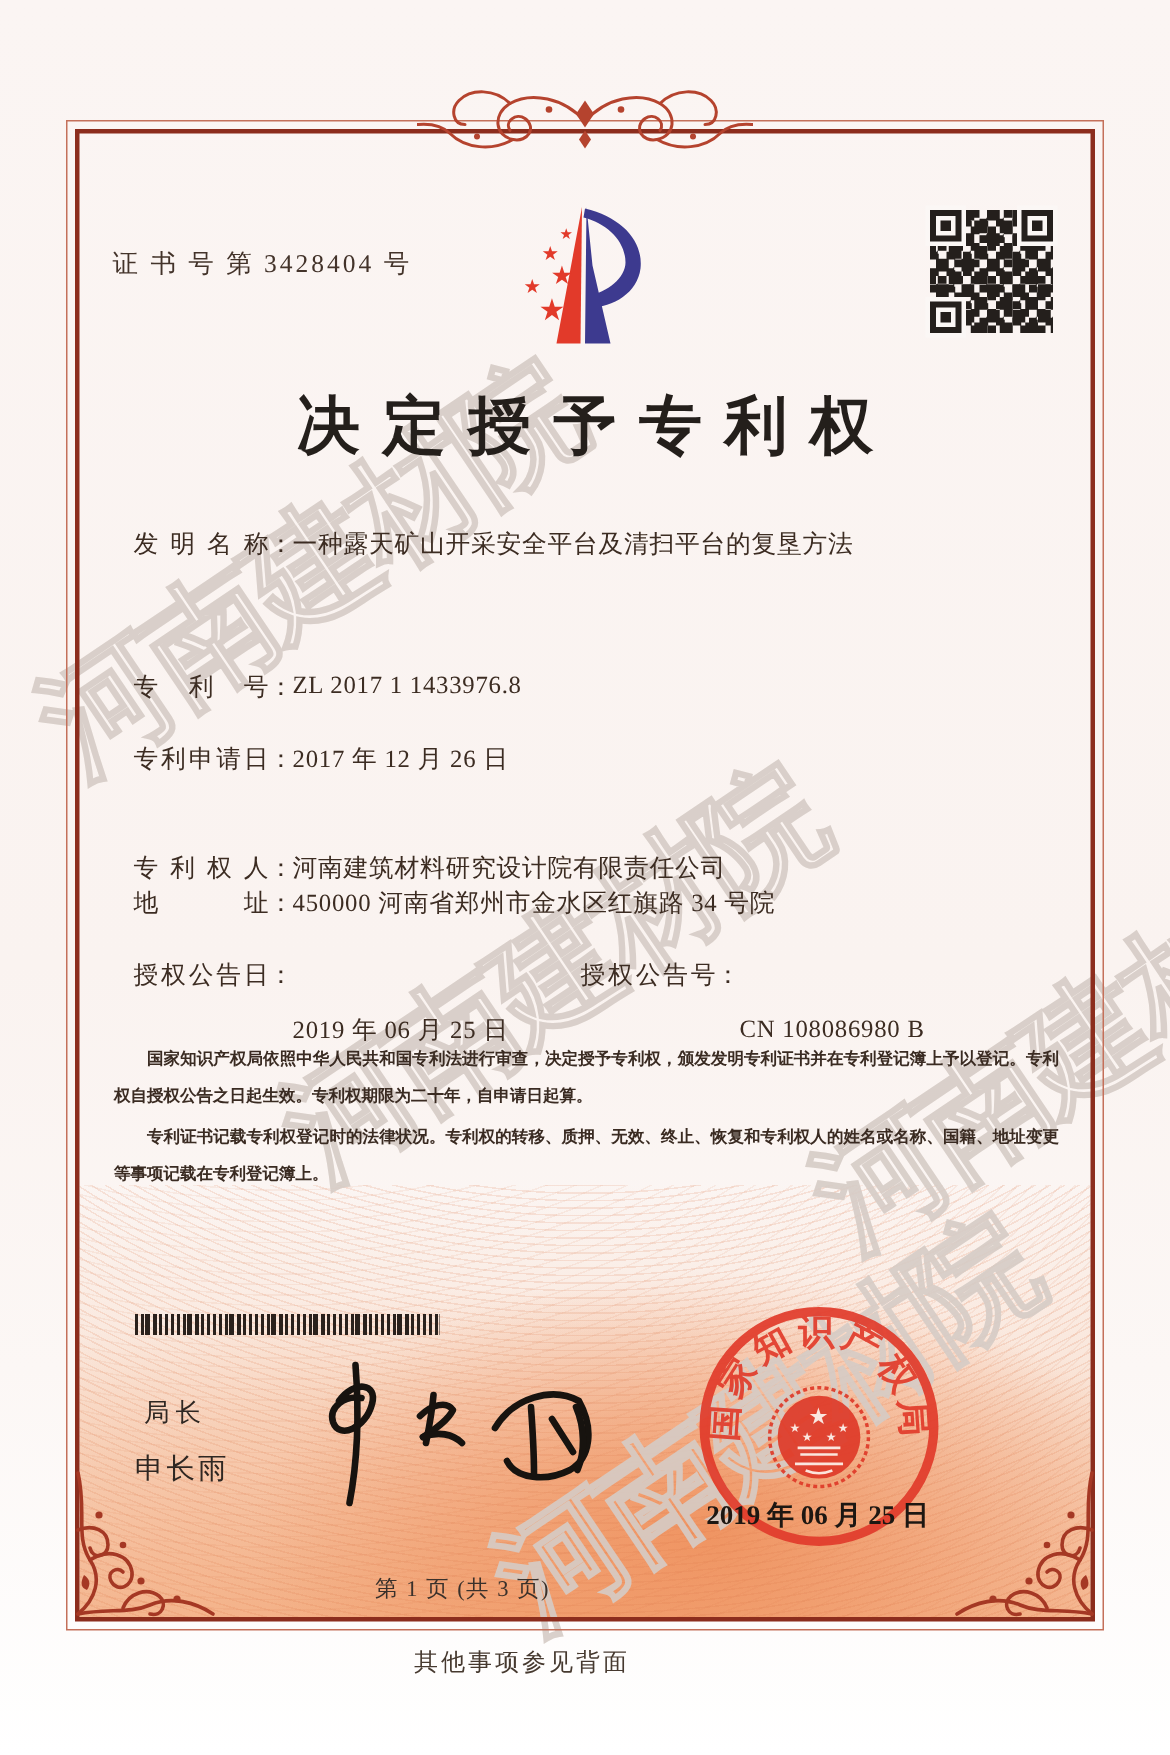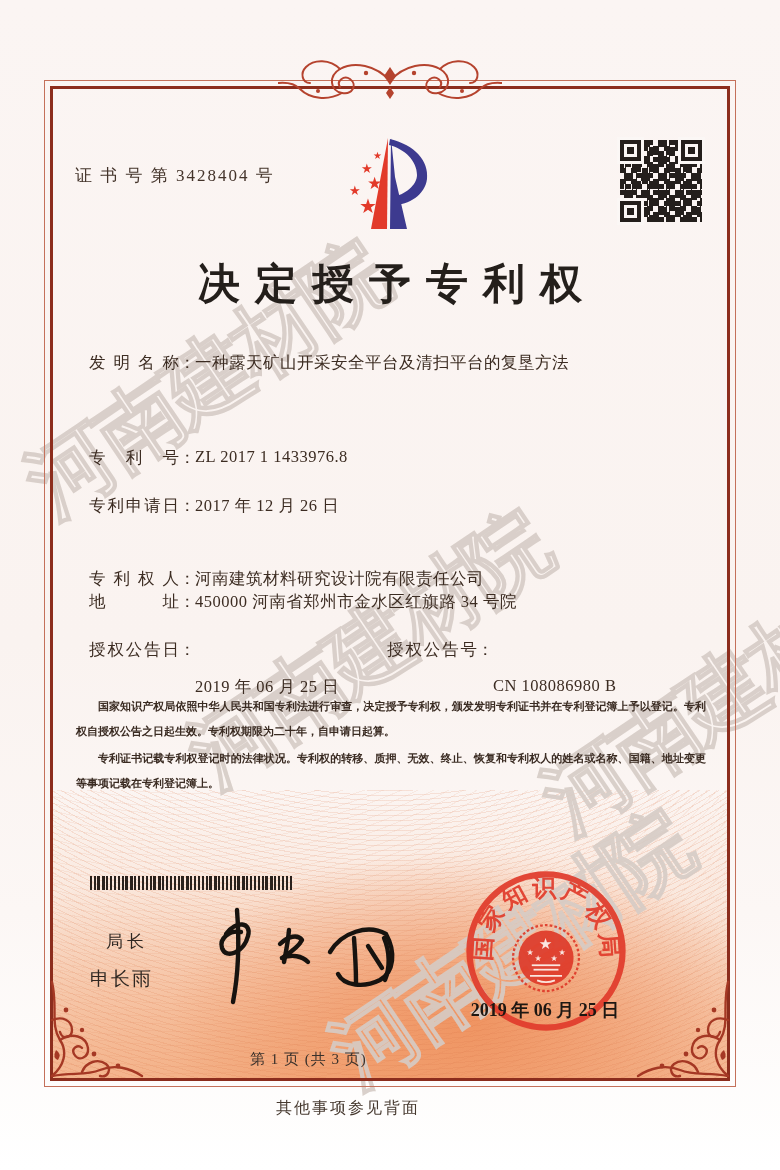--- a/index.html
+++ b/index.html
@@ -48,21 +48,21 @@
   .r7 .v1{width:192px;letter-spacing:.5px;}
   
   .paras{position:absolute;left:76px;top:694px;width:630px;z-index:3;font-size:11px;
     line-height:25px;color:#3a2b22;text-align:justify;font-weight:bold;}
   .paras p{margin:0 0 2px 0;text-indent:2em;}
   
   .barcode{position:absolute;left:90px;top:876px;width:203px;height:14px;z-index:3;
     background:
      repeating-linear-gradient(90deg,#2a211c 0 2px,transparent 2px 4px),
      repeating-linear-gradient(90deg,#2a211c 0 1px,transparent 1px 7px);}
-  .signer-title{position:absolute;left:106px;top:930px;z-index:3;font-size:17px;letter-spacing:4px;color:#2f2722;}
+  .signer-title{position:absolute;left:96px;top:930px;z-index:3;font-size:17px;letter-spacing:4px;color:#2f2722;}
   .signer-name{position:absolute;left:90px;top:966px;z-index:3;font-size:19px;letter-spacing:2px;color:#2f2722;}
   .signature{position:absolute;left:196px;top:896px;width:212px;height:112px;z-index:4;}
   .seal{position:absolute;left:457px;top:862px;width:178px;height:178px;z-index:3;}
   .seal-date{position:absolute;left:462px;top:998px;width:166px;z-index:4;text-align:center;
     font-size:18px;font-weight:bold;color:#1d1712;letter-spacing:0;}
   .pagenum{position:absolute;left:250px;top:1050px;width:212px;z-index:4;text-align:left;
     font-size:15px;color:#3a312b;letter-spacing:1px;}
   .footnote{position:absolute;left:276px;top:1098px;width:164px;z-index:3;text-align:left;
     font-size:16px;color:#46392f;letter-spacing:2px;}
   .ornament-top{position:absolute;left:278px;top:57px;width:224px;height:50px;z-index:4;}

